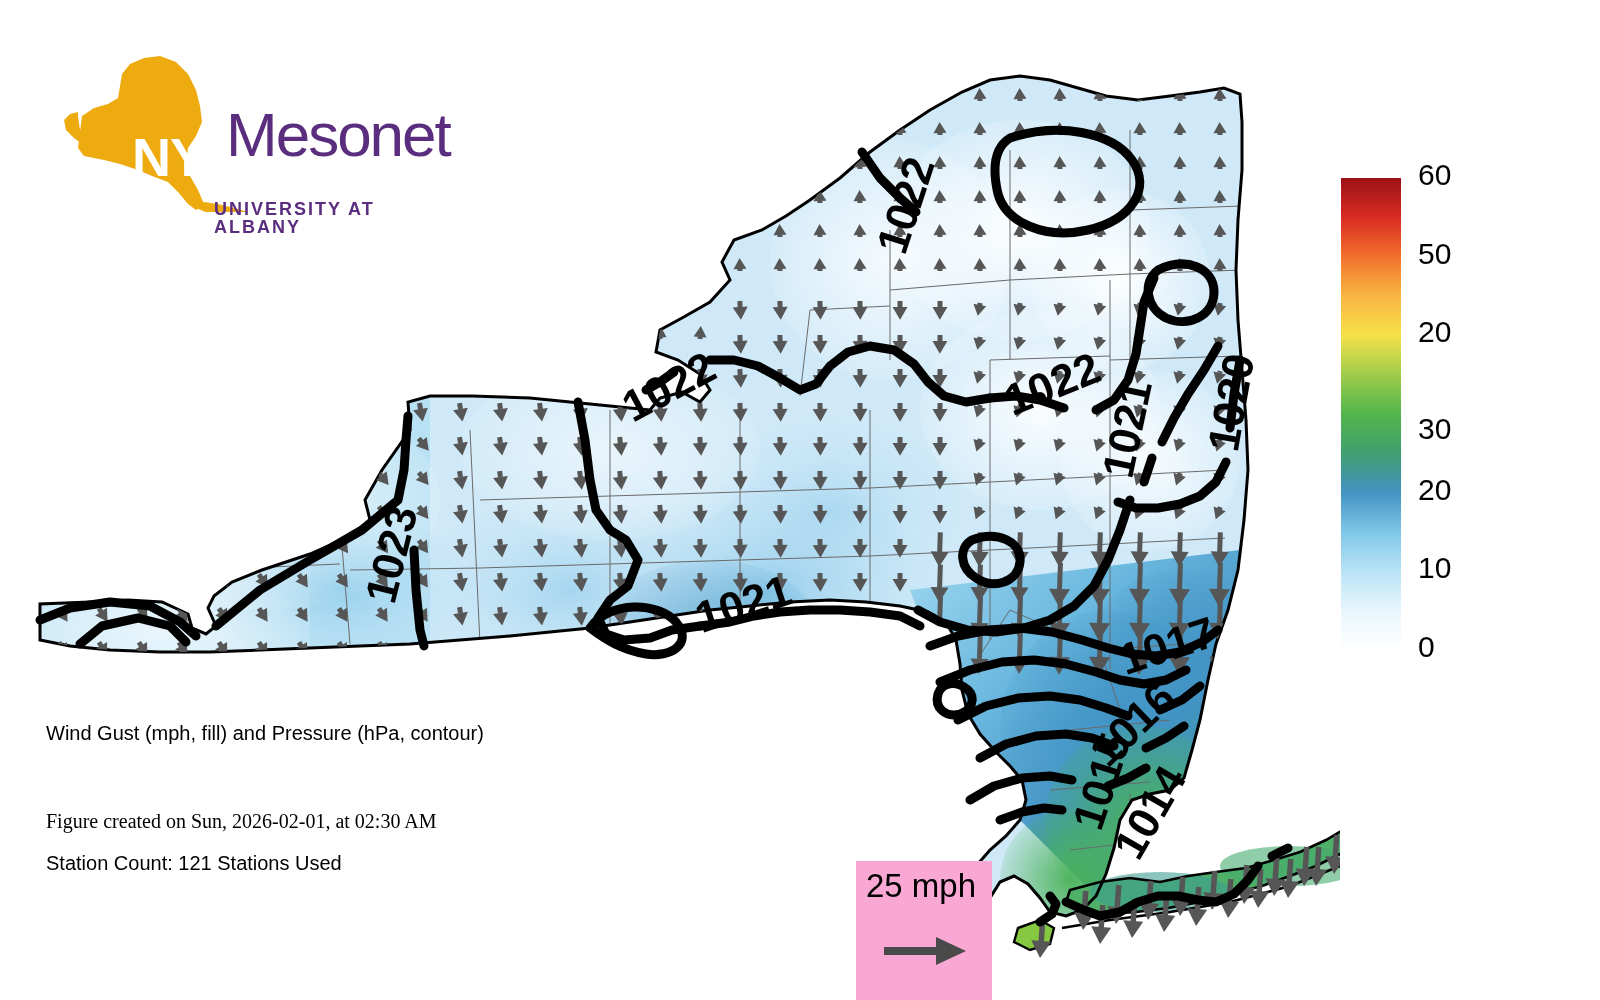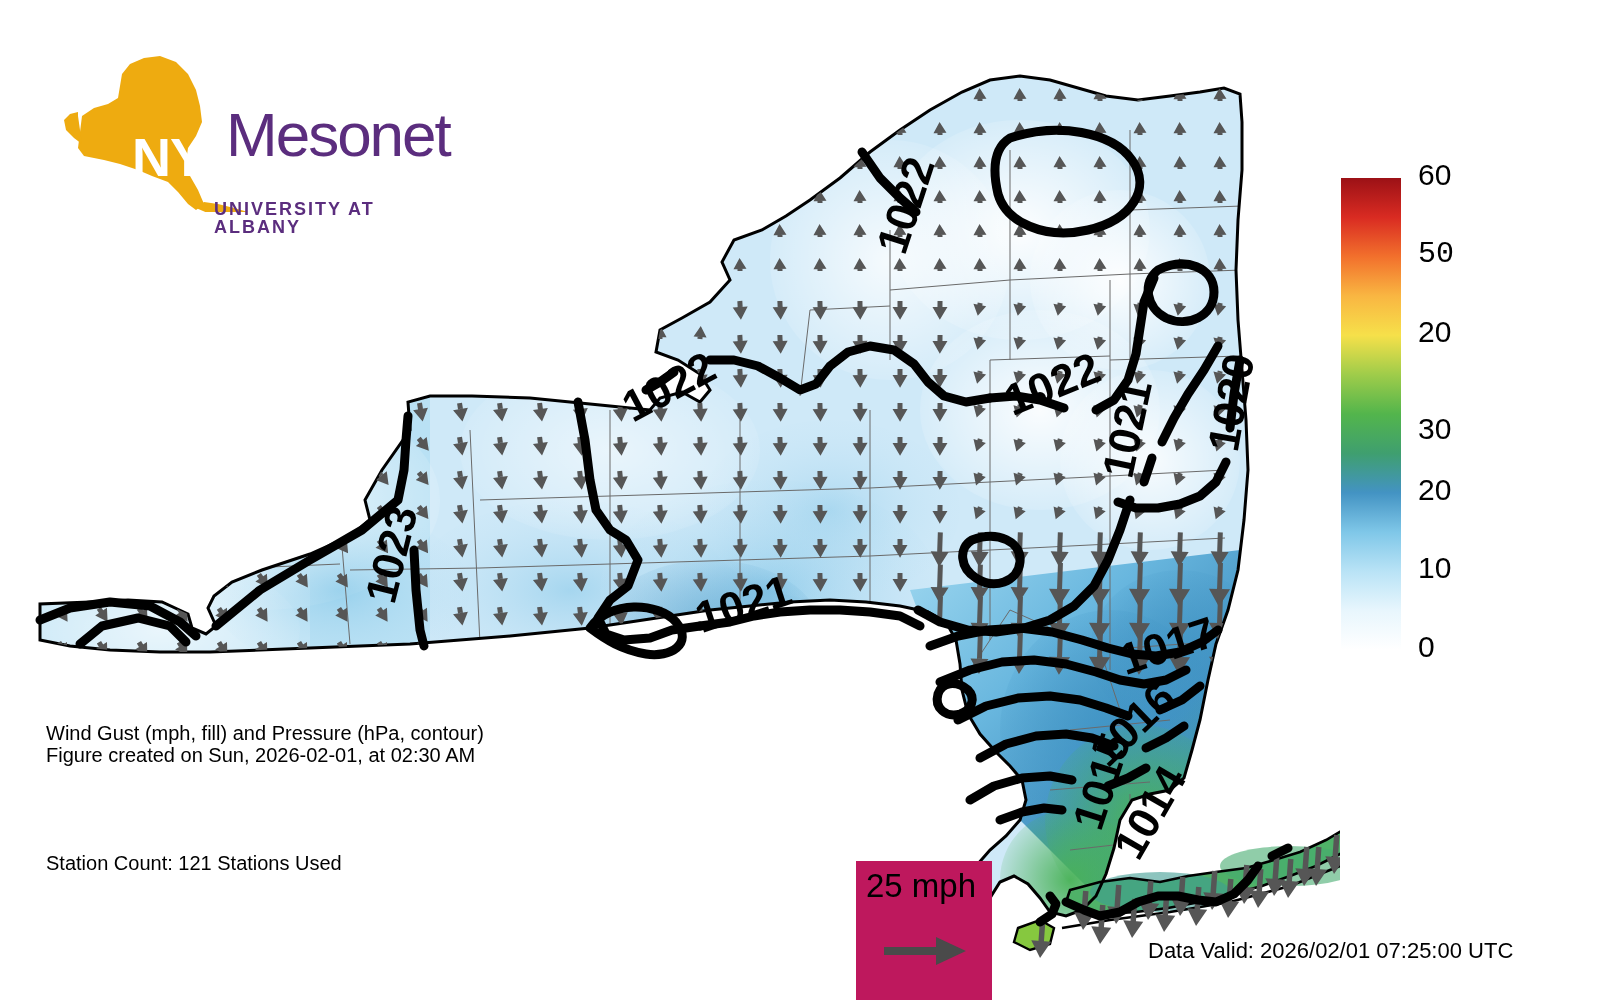--- a/index.html
+++ b/index.html
@@ -16,33 +16,33 @@
   .logo-meso{position:absolute;left:178px;top:52px;font-size:62px;font-weight:normal;
              color:#5b2d7e;letter-spacing:-2px;line-height:1;
              font-family:"Liberation Sans","DejaVu Sans",sans-serif;}
   .logo-sub{position:absolute;left:166px;top:120px;font-size:18px;font-weight:bold;
             color:#5b2d7e;letter-spacing:2.0px;line-height:1;
             font-family:"Liberation Sans","DejaVu Sans",sans-serif;margin-top:28px;}
 
   
   .caption{position:absolute;left:46px;font-size:20px;color:#000;white-space:nowrap;}
   #cap-1{top:722px;}
-  #cap-2{top:744px;}
+  #cap-2{top:810px;font-family:Liberation Serif, serif;}
   #cap-3{top:852px;}
 
   #data-valid{position:absolute;left:1148px;top:938px;font-size:22px;color:#000;white-space:nowrap;}
 
   
   #colorbar-wrap{position:absolute;left:1341px;top:178px;width:60px;height:472px;}
   #colorbar-grad{position:absolute;inset:0;}
   .cbtick{position:absolute;left:1418px;font-size:30px;color:#000;line-height:1;}
 
   
   #wind-legend{position:absolute;left:856px;top:861px;width:136px;height:139px;
-               background:#be185d;}
+               background:#f9a8d4;}
   #wind-legend .wl-text{position:absolute;left:10px;top:6px;font-size:33px;color:#000;
                white-space:nowrap;}
   #wind-legend .wl-arrow{position:absolute;left:28px;top:70px;}
 
   
   #map{position:absolute;left:10px;top:30px;width:1330px;height:930px;}
 </style>
 </head>
 <body>
 
@@ -839,35 +839,34 @@
                L 186,156 L 170,152 L 156,150 Z" fill="#eeab10"></path>
     </svg>
     <div class="logo-nys">NYS</div>
     <div class="logo-meso">Mesonet</div>
     <div class="logo-sub">UNIVERSITY AT ALBANY</div>
   </div>
 
   <div class="caption" id="cap-1">Wind Gust (mph, fill) and Pressure (hPa, contour)</div>
   <div class="caption" id="cap-2">Figure created on Sun, 2026-02-01, at 02:30 AM</div>
   <div class="caption" id="cap-3">Station Count: 121 Stations Used</div>
-  <div id="data-valid">Data Valid: 2026/02/01 07:25:00 UTC</div>
 
   <div id="wind-legend">
     <div class="wl-text">25 mph</div>
     <svg class="wl-arrow" width="84" height="40" viewBox="0 0 84 40">
       <path d="M 0,16 L 52,16 L 52,6 L 82,20 L 52,34 L 52,24 L 0,24 Z" fill="#4a4a4a"></path>
     </svg>
   </div>
 
   <div id="colorbar-wrap">
     <div id="colorbar-grad" style="background: linear-gradient(to top, rgb(255, 255, 255) 0%, rgb(232, 246, 253) 8.33%, rgb(185, 227, 246) 16.67%, rgb(127, 199, 232) 25%, rgb(67, 147, 195) 33.33%, rgb(63, 159, 111) 41.67%, rgb(83, 181, 76) 50%, rgb(159, 204, 74) 58.33%, rgb(246, 224, 74) 66.67%, rgb(249, 182, 66) 75%, rgb(242, 112, 44) 83.33%, rgb(217, 43, 34) 91.67%, rgb(156, 17, 22) 100%);"></div>
   </div>
   <div id="colorbar-ticks">
       <div class="cbtick" style="top: 632px;">0</div>
       <div class="cbtick" style="top: 553.333px;">10</div>
       <div class="cbtick" style="top: 474.667px;">20</div>
       <div class="cbtick" style="top: 414px;">30</div>
       <div class="cbtick" style="top: 317.333px;">20</div>
-      <div class="cbtick" style="top: 238.667px; font-family: Liberation Mono, monospace;">50</div>
+      <div class="cbtick" style="top: 238.667px;">50</div>
       <div class="cbtick" style="top: 160px; text-align: right;">60</div>
     </div>
 
 </div>
 
 </body></html>

